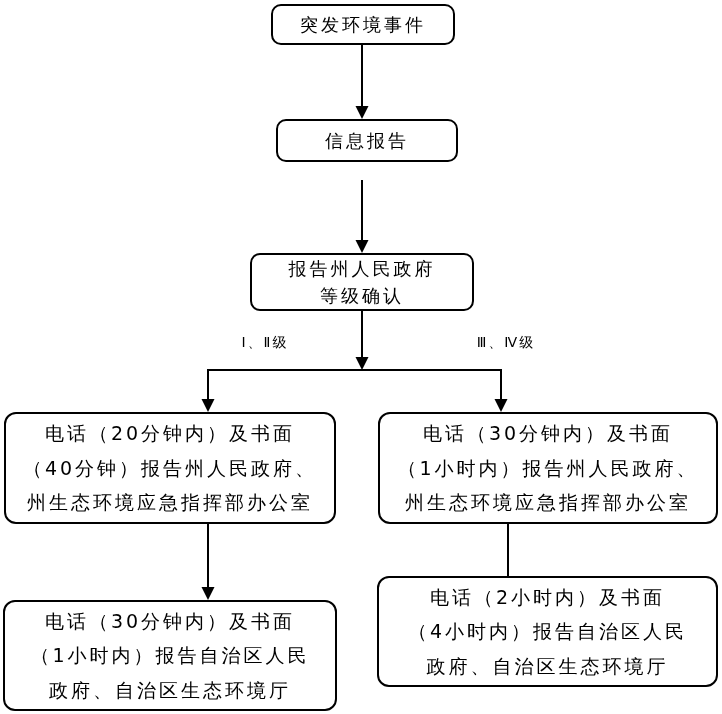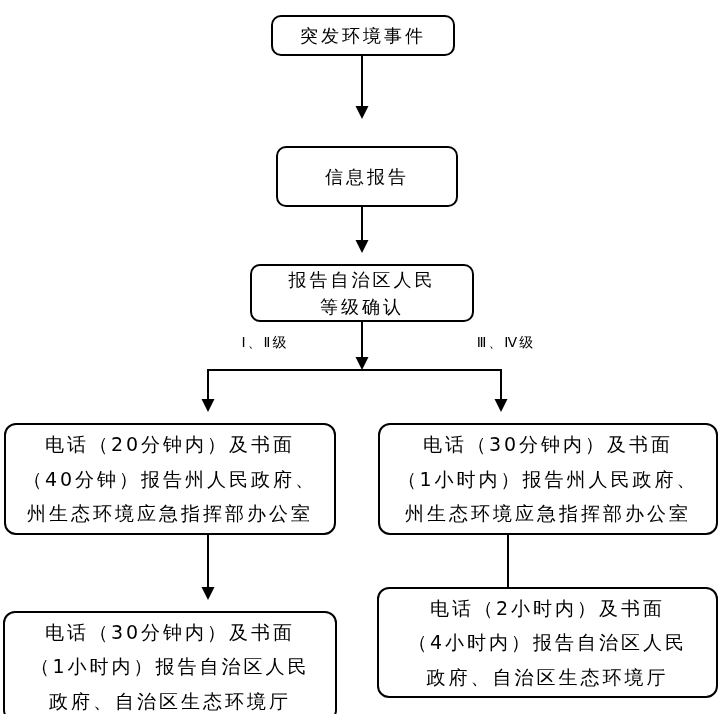--- a/index.html
+++ b/index.html
@@ -28,21 +28,20 @@
     border-radius: 12px;
     background: #ffffff;
     color: #000000;
     display: flex;
     align-items: center;
     justify-content: center;
     text-align: center;
     white-space: pre-line;
     z-index: 2;
     letter-spacing: 3px;
-    margin-top: 11px;
   }
   .node-small {
     font-size: 18px;
     line-height: 1.5;
     border-radius: 10px;
   }
   .node-large {
     font-size: 19px;
     line-height: 1.82;
   }
@@ -50,21 +49,21 @@
     position: absolute;
     color: #000000;
     font-size: 14px;
     letter-spacing: 2px;
     text-align: center;
     white-space: nowrap;
     z-index: 2;
   }
   
   #node-incident       { left: 271px; top: 4px;   width: 184px; height: 41px; }
-  #node-info-report    { left: 276px; top: 135px; width: 182px; height: 61px; }
+  #node-info-report    { left: 276px; top: 119px; width: 182px; height: 43px; }
   #node-level-confirm  { left: 250px; top: 253px; width: 224px; height: 58px; }
   #node-state-l12      { left: 4px;   top: 412px; width: 332px; height: 112px; }
   #node-state-l34      { left: 378px; top: 412px; width: 340px; height: 112px; }
   #node-region-l12     { left: 3px;   top: 600px; width: 334px; height: 111px; }
   #node-region-l34     { left: 377px; top: 576px; width: 341px; height: 111px; }
   #branch-label-left   { left: 205px; top: 334px; width: 120px; }
   #branch-label-right  { left: 446px; top: 334px; width: 120px; }
 </style>
 </head>
 <body>
@@ -108,21 +107,21 @@
     <g>
       <line x1="508" y1="524" x2="508" y2="588" stroke="#000000" stroke-width="2"></line>
       <polygon points="508,600 501.5,587 514.5,587" fill="#000000"></polygon>
     </g>
   </svg>
 
   <div class="node node-small" id="node-incident">突发环境事件</div>
 
   <div class="node node-small" id="node-info-report">信息报告</div>
 
-  <div class="node node-small" id="node-level-confirm">报告自治区人民
+  <div class="node node-small" id="node-level-confirm">报告州人民政府
 等级确认</div>
 
   <div class="branch-label" id="branch-label-left">Ⅰ、Ⅱ级</div>
 
   <div class="branch-label" id="branch-label-right">Ⅲ、Ⅳ级</div>
 
   <div class="node node-large" id="node-state-l12">电话（20分钟内）及书面
 （40分钟）报告州人民政府、
 州生态环境应急指挥部办公室</div>
 

